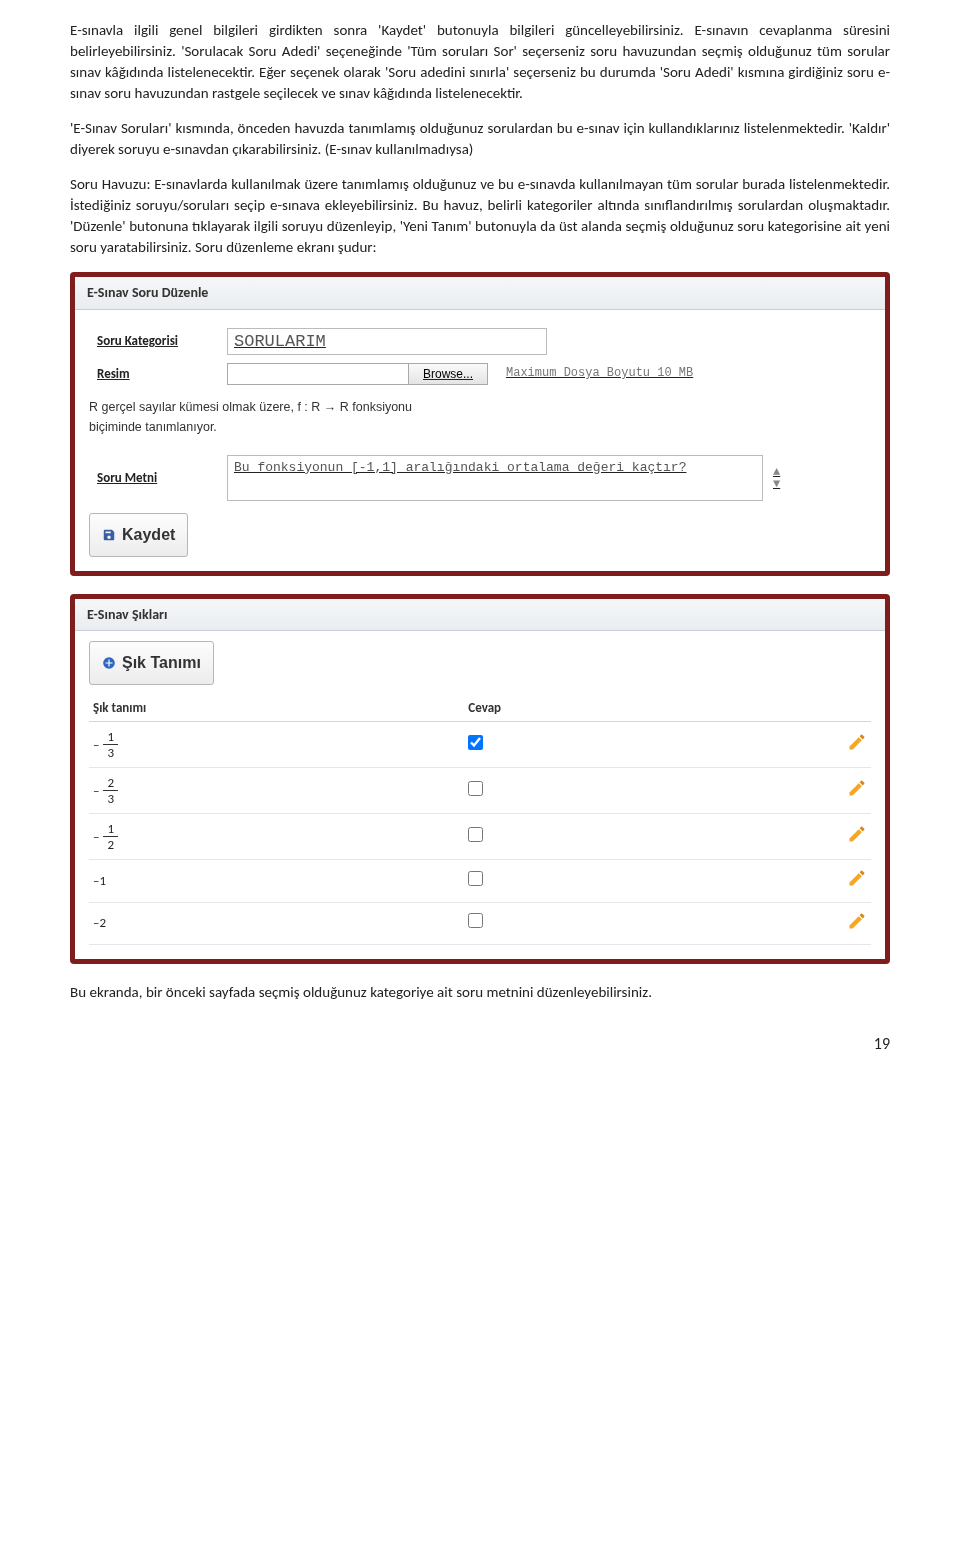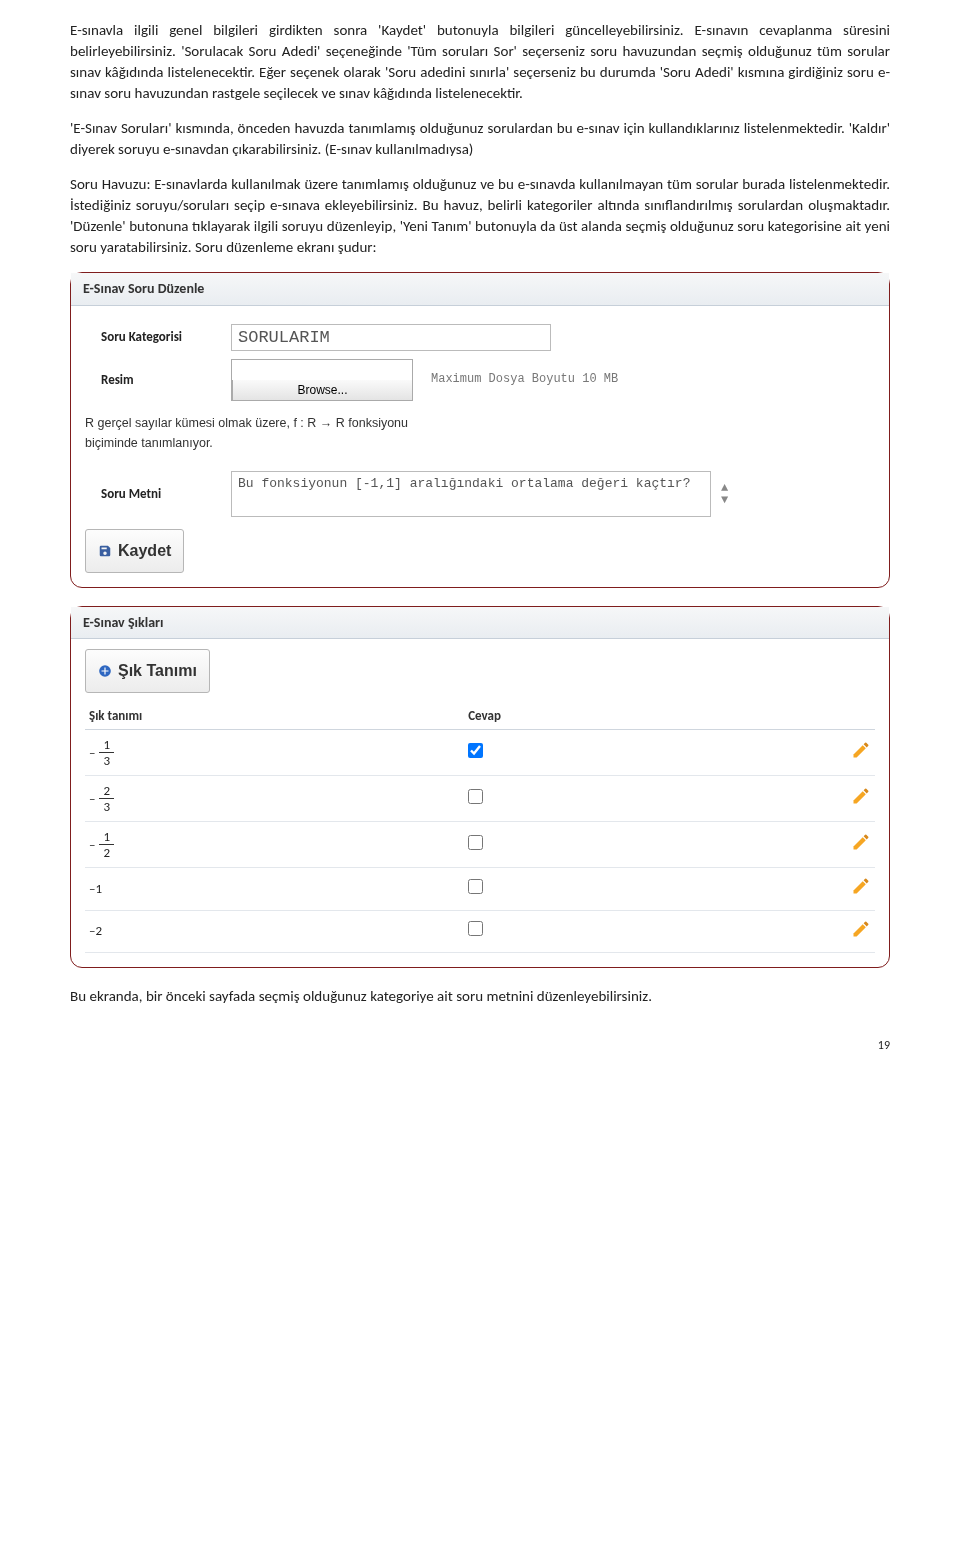--- a/index.html
+++ b/index.html
@@ -8,58 +8,58 @@
     background: #fff;
     color: #222;
     width: 960px;
     margin: 0 auto;
     padding: 20px 70px 40px 70px;
     font-size: 15px;
     line-height: 1.4;
   }
   .para { margin-bottom: 14px; text-align: justify; }
   .panel {
-    border: 1px solid #7f1d1d;
-    border-radius: 12px;
+    border: 5px solid #7f1d1d;
+    border-radius: 4px;
     margin: 6px 0 18px 0;
     background: #fff;
   }
   .panel-head {
     background: linear-gradient(#f6f7f8, #e9edf1);
     border-bottom: 1px solid #c6cfd9;
     padding: 6px 12px;
     font-weight: bold;
     font-size: 14px;
     color: #333;
   }
   .panel-body { padding: 10px 14px 14px 14px; }
-  .frow { display: flex; align-items: center; margin: 8px 16px; font-size: 13px; }
+  .frow { display: flex; align-items: center; margin: 8px 8px; font-size: 13px; text-decoration: underline; }
   .flabel { width: 130px; font-weight: bold; color: #222; }
   .fval { flex: 1; display: flex; align-items: center; gap: 10px; color: #555; font-family: "Courier New", monospace; }
   .tinput {
     font-family: "Courier New", monospace;
     font-size: 17px;
     padding: 3px 6px;
     border: 1px solid #bbb;
     background: #fff;
     color: #555;
   }
-  .browse-wrap { display: inline-flex; border: 1px solid #aaa; background: #fca5a5; align-items: stretch; flex-direction: column; }
+  .browse-wrap { display: inline-flex; border: 1px solid #aaa; background: #fca5a5; align-items: stretch; }
   .browse-input { border: none; width: 180px; padding: 3px 6px; font-size: 12px; }
   .browse-btn {
     font-size: 12px; padding: 3px 14px; border: none;
     border-left: 1px solid #aaa;
     background: linear-gradient(#fafafa,#e4e4e4);
     cursor: pointer;
   }
   .hint { color: #777; font-size: 12px; margin-left: 8px; }
   .mathbox { color: #333; font-size: 12.5px; line-height: 1.6; padding: 4px 0 10px 0; font-family: Arial, sans-serif; }
   .mathbox sup { font-size: 10px; }
   .soru-textarea {
-    width: 480px; height: 46px; border: 1px solid #bbb;
+    width: 536px; height: 46px; border: 1px solid #bbb;
     font-family: "Courier New", monospace; font-size: 13px;
     padding: 4px 6px; resize: none; color: #555;
   }
   .btn {
     display: inline-flex; align-items: center; gap: 6px;
     background: linear-gradient(#fdfdfd,#ececec);
     border: 1px solid #b6b6b6; border-radius: 3px;
     padding: 12px 12px; font-size: 16px; font-weight: bold;
     color: #333; cursor: pointer;
   }
@@ -68,21 +68,21 @@
   .sik-table th { text-align: left; font-weight: bold; border-bottom: 1px solid #cfd6de; padding: 6px 4px 4px 4px; color: #333; }
   .sik-table td { border-bottom: 1px solid #e3e7ec; padding: 8px 4px; vertical-align: middle; }
   .frac { display: inline-block; text-align: center; vertical-align: middle; font-size: 13px; line-height: 1; }
   .frac .num { display: block; border-bottom: 1px solid #333; padding: 0 4px 1px 4px; }
   .frac .den { display: block; padding: 1px 4px 0 4px; }
   .neg { display: inline-flex; align-items: center; gap: 4px; }
   .chk { width: 15px; height: 15px; }
   .edit-cell { text-align: right; width: 46px; }
   .pencil { width: 20px; height: 20px; cursor: pointer; }
   .pad { height: 4px; }
-  .page-num { text-align: right; color: #222; font-size: 12px; margin-top: 30px; }
+  .page-num { text-align: right; color: #222; font-size: 16px; margin-top: 30px; }
 </style>
 </head>
 <body>
 
 <p class="para">E-sınavla ilgili genel bilgileri girdikten sonra 'Kaydet' butonuyla bilgileri güncelleyebilirsiniz. E-sınavın cevaplanma süresini belirleyebilirsiniz. 'Sorulacak Soru Adedi' seçeneğinde 'Tüm soruları Sor' seçerseniz soru havuzundan seçmiş olduğunuz tüm sorular sınav kâğıdında listelenecektir. Eğer seçenek olarak 'Soru adedini sınırla' seçerseniz bu durumda 'Soru Adedi' kısmına girdiğiniz soru e-sınav soru havuzundan rastgele seçilecek ve sınav kâğıdında listelenecektir.</p>
 <p class="para"> 'E-Sınav Soruları' kısmında, önceden havuzda tanımlamış olduğunuz sorulardan bu e-sınav için kullandıklarınız listelenmektedir. 'Kaldır' diyerek soruyu e-sınavdan çıkarabilirsiniz. (E-sınav kullanılmadıysa)</p>
 <p class="para">Soru Havuzu: E-sınavlarda kullanılmak üzere tanımlamış olduğunuz ve bu e-sınavda kullanılmayan tüm sorular burada listelenmektedir. İstediğiniz soruyu/soruları seçip e-sınava ekleyebilirsiniz. Bu havuz, belirli kategoriler altında sınıflandırılmış sorulardan oluşmaktadır. 'Düzenle' butonuna tıklayarak ilgili soruyu düzenleyip, 'Yeni Tanım' butonuyla da üst alanda seçmiş olduğunuz soru kategorisine ait yeni soru yaratabilirsiniz. Soru düzenleme ekranı şudur:</p>
 
 <div class="panel">
   <div class="panel-head">E-Sınav Soru Düzenle</div>

